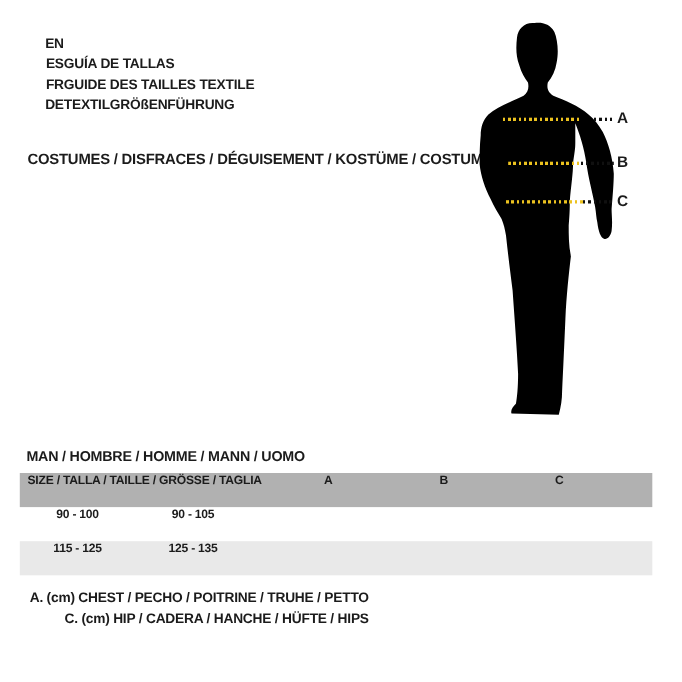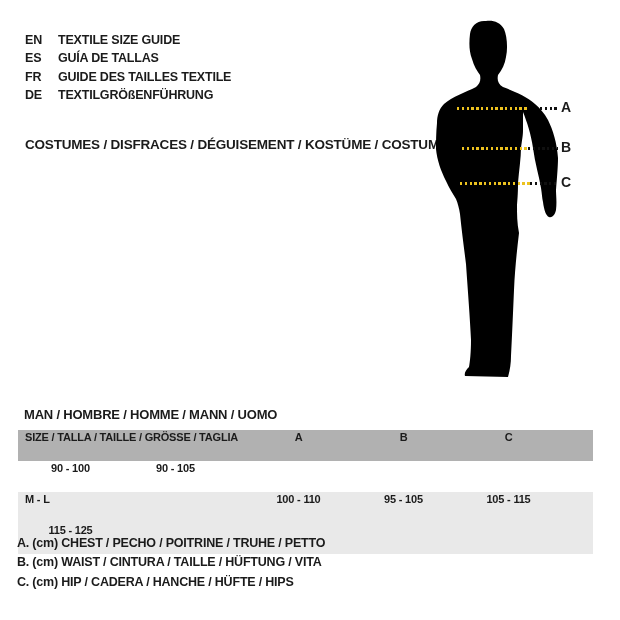--- a/index.html
+++ b/index.html
@@ -10,21 +10,21 @@
     --silhouette:#000000;
   }
   html,body{margin:0;padding:0;}
   body{
     width:620px;height:620px;position:relative;background:#ffffff;
     font-family:"Liberation Sans","DejaVu Sans",sans-serif;
     color:var(--text);overflow:hidden;
     -webkit-font-smoothing:antialiased;
   }
   
-  .lang-list{position:absolute;left:25px;top:31px;}
+  .lang-list{position:absolute;left:25px;top:31px;text-align:right;}
   .lang-row{display:flex;line-height:18.4px;font-size:12.5px;font-weight:700;letter-spacing:-0.2px;}
   .lang-code{width:33px;flex:0 0 33px;}
   
   .category{position:absolute;left:25px;top:137px;font-size:13.5px;font-weight:700;letter-spacing:-0.2px;}
   
   .figure{position:absolute;left:428px;top:18px;width:150px;height:362px;}
   .figure svg{position:absolute;left:0;top:0;}
   .dash-y{position:absolute;height:3px;background:repeating-linear-gradient(90deg,var(--yellow) 0 2.4px,transparent 2.4px 4.8px);}
   .dash-b{position:absolute;height:3px;background:repeating-linear-gradient(90deg,#101010 0 2.2px,transparent 2.2px 4.8px);}
   .marker{position:absolute;font-size:14px;font-weight:700;line-height:17px;}
@@ -40,30 +40,29 @@
   
   .section-title{position:absolute;left:24px;top:407px;font-size:13px;font-weight:700;letter-spacing:-0.2px;}
   
   .size-table{position:absolute;left:18px;top:430px;width:575px;font-size:11px;font-weight:700;letter-spacing:-0.2px;}
   .t-row{display:flex;height:31px;line-height:15px;}
   .t-head{background:var(--header-bg);}
   .t-row.alt{background:var(--row-alt);}
   .c-label{width:228px;flex:0 0 228px;padding-left:7px;box-sizing:border-box;}
   .c-val{width:105px;flex:0 0 105px;text-align:center;}
   
-  .legend{position:absolute;left:17px;top:534px;}
+  .legend{position:absolute;left:27px;top:534px;text-align:right;}
   .legend-line{line-height:19.3px;font-size:12.5px;font-weight:700;letter-spacing:-0.2px;}
 </style>
 </head>
 <body>
 
 <div class="lang-list">
   <div class="lang-row">
     <span class="lang-code">EN</span>
-    <span class="lang-label">TEXTILE SIZE GUIDE</span>
   </div>
   <div class="lang-row">
     <span class="lang-code">ES</span>
     <span class="lang-label">GUÍA DE TALLAS</span>
   </div>
   <div class="lang-row">
     <span class="lang-code">FR</span>
     <span class="lang-label">GUIDE DES TAILLES TEXTILE</span>
   </div>
   <div class="lang-row">
@@ -96,27 +95,21 @@
     <span class="c-label">SIZE / TALLA / TAILLE / GRÖSSE / TAGLIA</span>
     <span class="c-val">A</span>
     <span class="c-val">B</span>
     <span class="c-val">C</span>
   </div>
   <div class="t-row">
     <span class="c-val">90 - 100</span>
     <span class="c-val">90 - 105</span>
   </div>
   <div class="t-row alt">
-    <span class="c-label">M - L</span>
-    <span class="c-val">100 - 110</span>
-    <span class="c-val">95 - 105</span>
-    <span class="c-val">105 - 115</span>
-  </div>
-  <div class="t-row alt">
     <span class="c-val">115 - 125</span>
+    <span class="c-val">125 - 135</span>
   </div>
 </div>
 
 <div class="legend">
   <div class="legend-line">A. (cm) CHEST / PECHO / POITRINE / TRUHE / PETTO</div>
-  <div class="legend-line">B. (cm) WAIST / CINTURA / TAILLE / HÜFTUNG / VITA</div>
   <div class="legend-line">C. (cm) HIP / CADERA / HANCHE / HÜFTE / HIPS</div>
 </div>
 
 </body></html>

